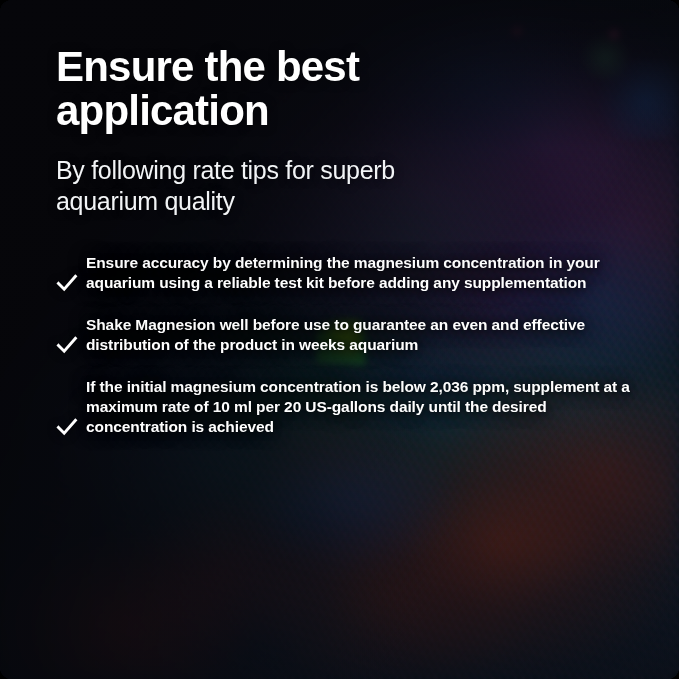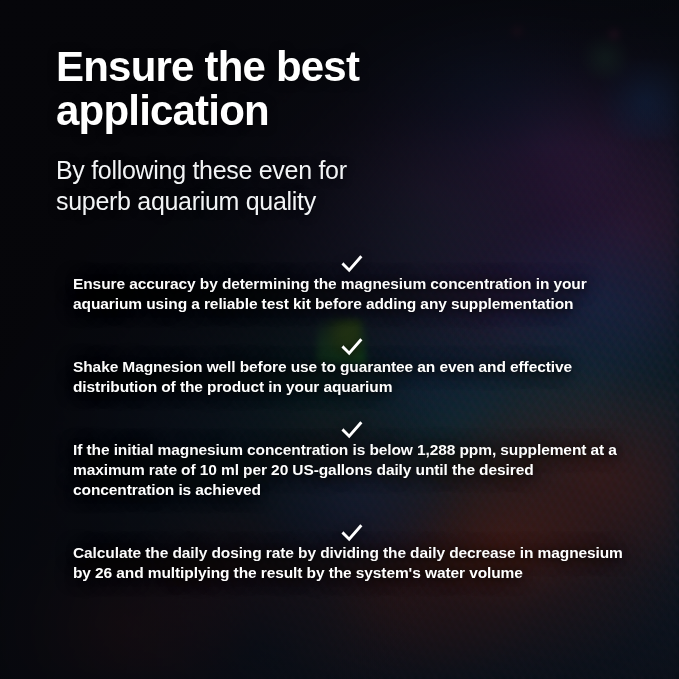--- a/index.html
+++ b/index.html
@@ -12,20 +12,21 @@
     -webkit-font-smoothing: antialiased;
   }
 
   #infographic {
     position: relative;
     width: 679px;
     height: 679px;
     overflow: hidden;
     background: #0a0a0d;
     isolation: isolate;
+    border-radius: 12px;
   }
 
   
   .reef-layer {
     position: absolute;
     inset: 0;
     pointer-events: none;
   }
 
   
@@ -173,23 +174,22 @@
   }
 
   .tips-list {
     list-style: none;
     margin: 36px 0 0 0;
     padding: 0;
   }
 
   .tip-item {
     display: flex;
-    align-items: center;
+    align-items: flex-end;
     margin-bottom: 22px;
-    flex-direction: column;
   }
 
   .tip-check {
     flex: 0 0 auto;
     width: 30px;
     margin-top: 1px;
     color: #ffffff;
     display: block;
     filter: drop-shadow(0 1px 5px rgba(0,0,0,0.75));
   }
@@ -218,57 +218,49 @@
   <div class="reef-layer reef-texture"></div>
   <div class="reef-layer reef-polyps"></div>
   <div class="reef-layer reef-accents"></div>
   <div class="reef-layer reef-dof"></div>
   <div class="reef-layer reef-scrim"></div>
 
   <div class="content">
 
     <h1 class="headline">Ensure the best application</h1>
 
-    <p class="subhead">By following these even for superb aquarium quality</p>
+    <p class="subhead">By following rate tips for superb aquarium quality</p>
 
     <ul class="tips-list">
 
       <li class="tip-item">
         <span class="tip-check">
           <svg width="22" height="20" viewBox="0 0 22 20" aria-hidden="true">
             <path d="M2.5 10.4 L8.2 16.2 L19.4 3.4" fill="none" stroke="currentColor" stroke-width="2.9" stroke-linecap="square" stroke-linejoin="miter"></path>
           </svg>
         </span>
         <span class="tip-text">Ensure accuracy by determining the magnesium concentration in your aquarium using a reliable test kit before adding any supplementation</span>
       </li>
 
       <li class="tip-item">
         <span class="tip-check">
           <svg width="22" height="20" viewBox="0 0 22 20" aria-hidden="true">
             <path d="M2.5 10.4 L8.2 16.2 L19.4 3.4" fill="none" stroke="currentColor" stroke-width="2.9" stroke-linecap="square" stroke-linejoin="miter"></path>
           </svg>
         </span>
-        <span class="tip-text">Shake Magnesion well before use to guarantee an even and effective distribution of the product in your aquarium</span>
+        <span class="tip-text">Shake Magnesion well before use to guarantee an even and effective distribution of the product in weeks aquarium</span>
       </li>
 
       <li class="tip-item">
         <span class="tip-check">
           <svg width="22" height="20" viewBox="0 0 22 20" aria-hidden="true">
             <path d="M2.5 10.4 L8.2 16.2 L19.4 3.4" fill="none" stroke="currentColor" stroke-width="2.9" stroke-linecap="square" stroke-linejoin="miter"></path>
           </svg>
         </span>
-        <span class="tip-text">If the initial magnesium concentration is below 1,288 ppm, supplement at a maximum rate of 10 ml per 20 US-gallons daily until the desired concentration is achieved</span>
+        <span class="tip-text">If the initial magnesium concentration is below 2,036 ppm, supplement at a maximum rate of 10 ml per 20 US-gallons daily until the desired concentration is achieved</span>
       </li>
 
 
-      <li class="tip-item">
-        <span class="tip-check">
-          <svg width="22" height="20" viewBox="0 0 22 20" aria-hidden="true">
-            <path d="M2.5 10.4 L8.2 16.2 L19.4 3.4" fill="none" stroke="currentColor" stroke-width="2.9" stroke-linecap="square" stroke-linejoin="miter"></path>
-          </svg>
-        </span>
-        <span class="tip-text">Calculate the daily dosing rate by dividing the daily decrease in magnesium by 26 and multiplying the result by the system's water volume</span>
-      </li>
 
 
     </ul>
   </div>
 </div>
 
 </body></html>

